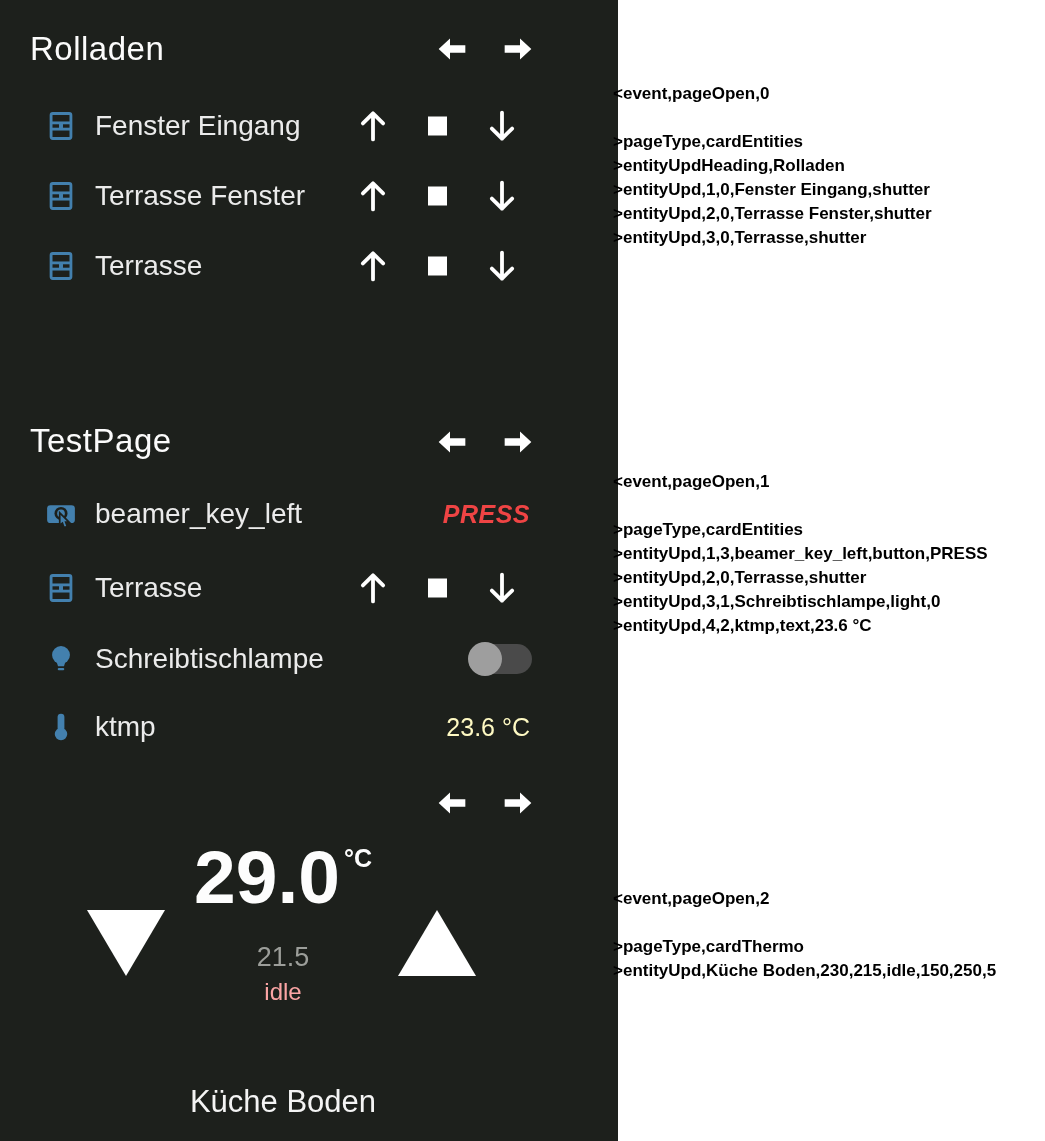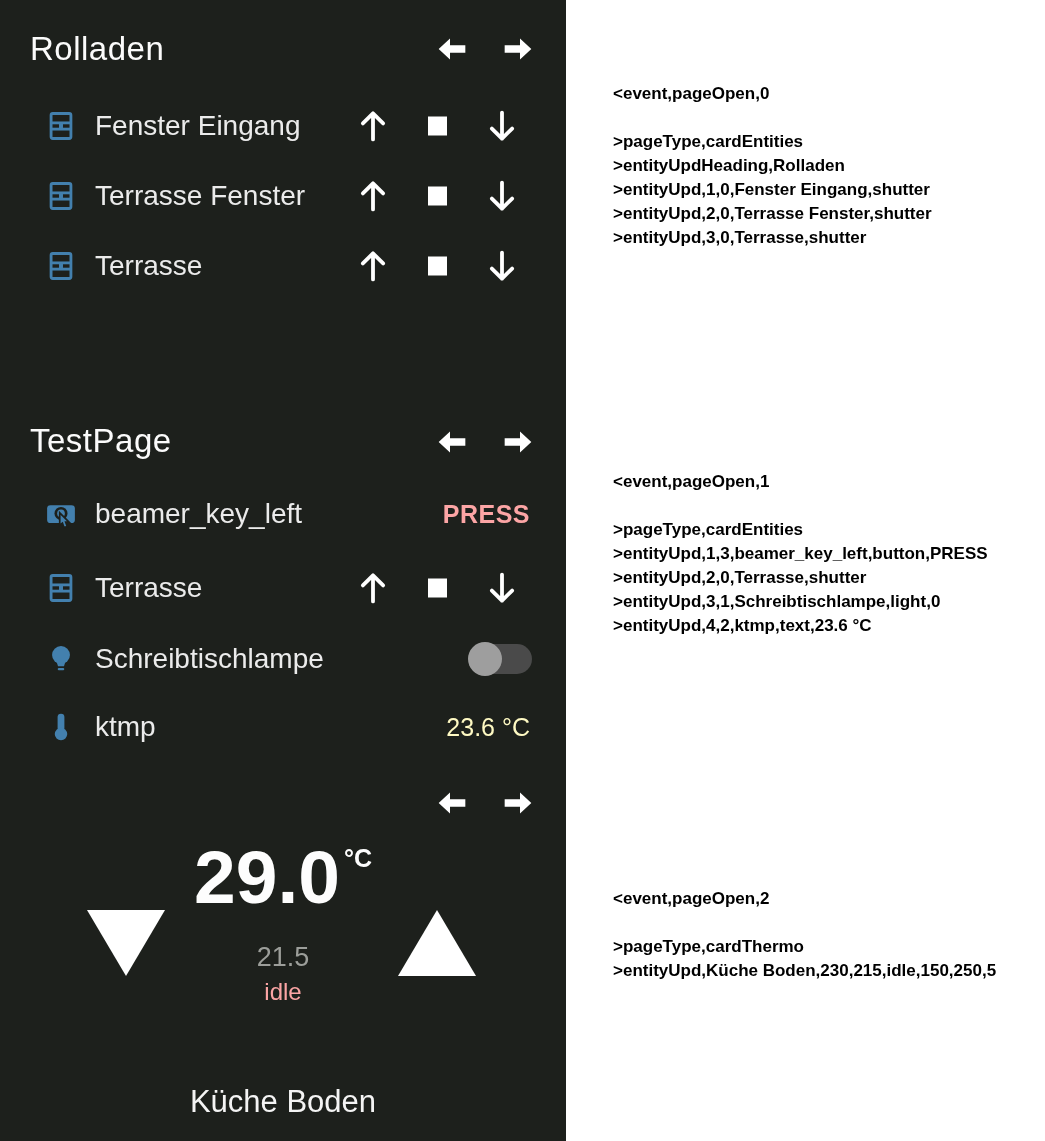--- a/index.html
+++ b/index.html
@@ -1,36 +1,36 @@
 <!DOCTYPE html>
 <html><head>
 <meta charset="utf-8">
 <style>
   html,body{margin:0;padding:0;background:#ffffff;}
   .stage{position:relative;width:1045px;height:1141px;background:#ffffff;overflow:hidden;
          font-family:"Liberation Sans",sans-serif;}
-  .panel{position:absolute;left:0;top:0;width:566px;height:1141px;background:#1d201c;}
+  .panel{position:absolute;left:0;top:0;width:618px;height:1141px;background:#1d201c;}
 
   .heading{position:absolute;left:30px;color:#fbfbfb;font-size:33px;font-weight:400;letter-spacing:.5px;}
   .nav{position:absolute;width:110px;height:32px;}
   .nav svg{position:absolute;top:0;}
   .nav .prev{left:0;}
   .nav .next{left:66px;}
 
   .row{position:absolute;left:0;width:566px;height:48px;}
   .e-icon{position:absolute;left:44px;top:50%;transform:translateY(-50%);width:34px;height:34px;color:#4380ae;}
   .e-icon svg{width:100%;height:100%;display:block;}
   .label{position:absolute;left:95px;top:50%;transform:translateY(-50%);font-size:28px;color:#ebebeb;white-space:nowrap;}
   .ctl{position:absolute;top:50%;transform:translateY(-50%);cursor:pointer;}
   .ctl-up{left:354px;width:38px;height:38px;}
   .ctl-stop{left:428px;width:19px;height:19px;background:#ffffff;}
   .ctl-down{left:483px;width:38px;height:38px;}
   .ctl svg{width:100%;height:100%;display:block;color:#ffffff;}
   .value{position:absolute;right:36px;top:50%;transform:translateY(-50%);font-size:25px;color:#fef9c3;white-space:nowrap;}
-  .press{color:#fca5a5;font-weight:600;letter-spacing:.5px;}
+  .press{color:#ef4444;font-weight:600;letter-spacing:.5px;font-style:italic;}
 
   .toggle{position:absolute;right:34px;top:50%;transform:translateY(-50%);width:62px;height:30px;
           border-radius:15px;background:#4a4a4a;cursor:pointer;}
   .knob{position:absolute;left:-2px;top:-2px;width:34px;height:34px;border-radius:50%;background:#9e9e9e;}
 
   .t-temp{position:absolute;top:840px;left:0;width:566px;display:flex;justify-content:center;align-items:flex-start;}
   .t-num{font-size:75px;font-weight:700;color:#fdfdfd;line-height:1;}
   .t-unit{font-size:25px;font-weight:600;color:#fdfdfd;margin-top:4px;margin-left:4px;}
   .t-target{position:absolute;top:942px;left:0;width:566px;text-align:center;font-size:27px;color:#9c9e9a;}
   .t-state{position:absolute;top:978px;left:0;width:566px;text-align:center;font-size:24px;color:#fca5a5;}

